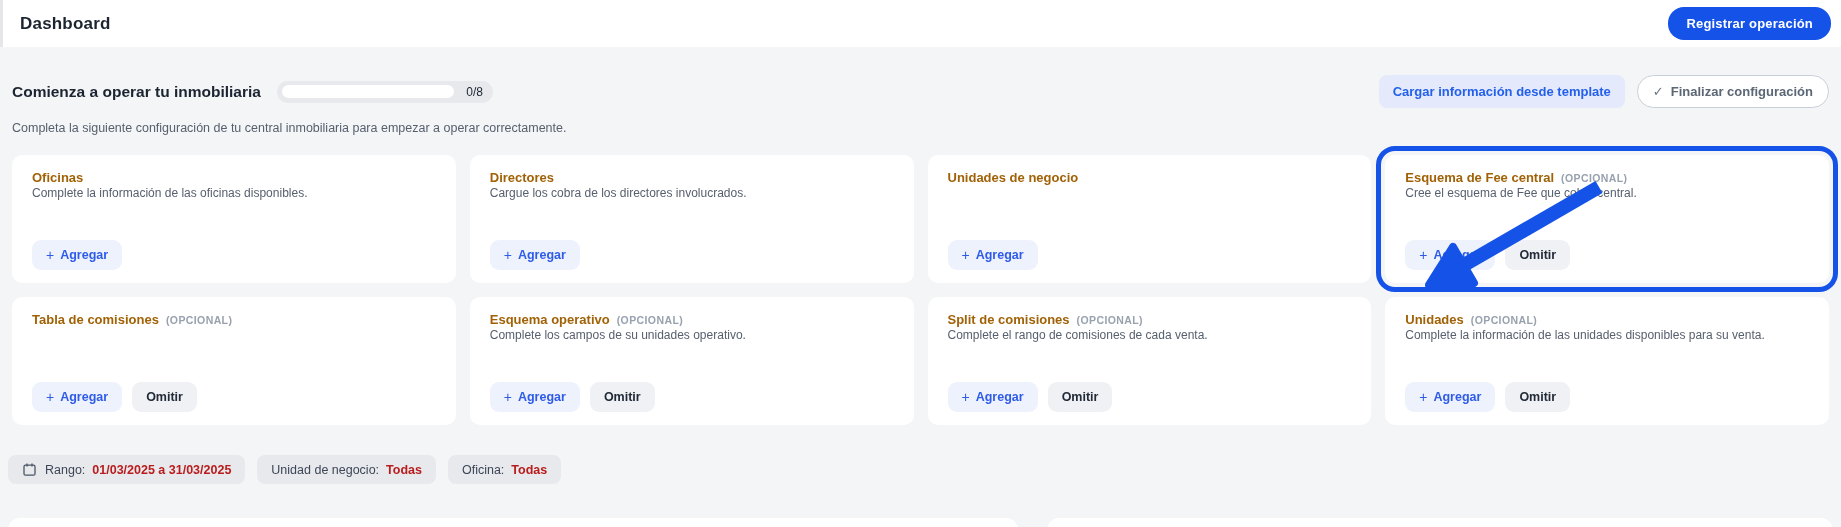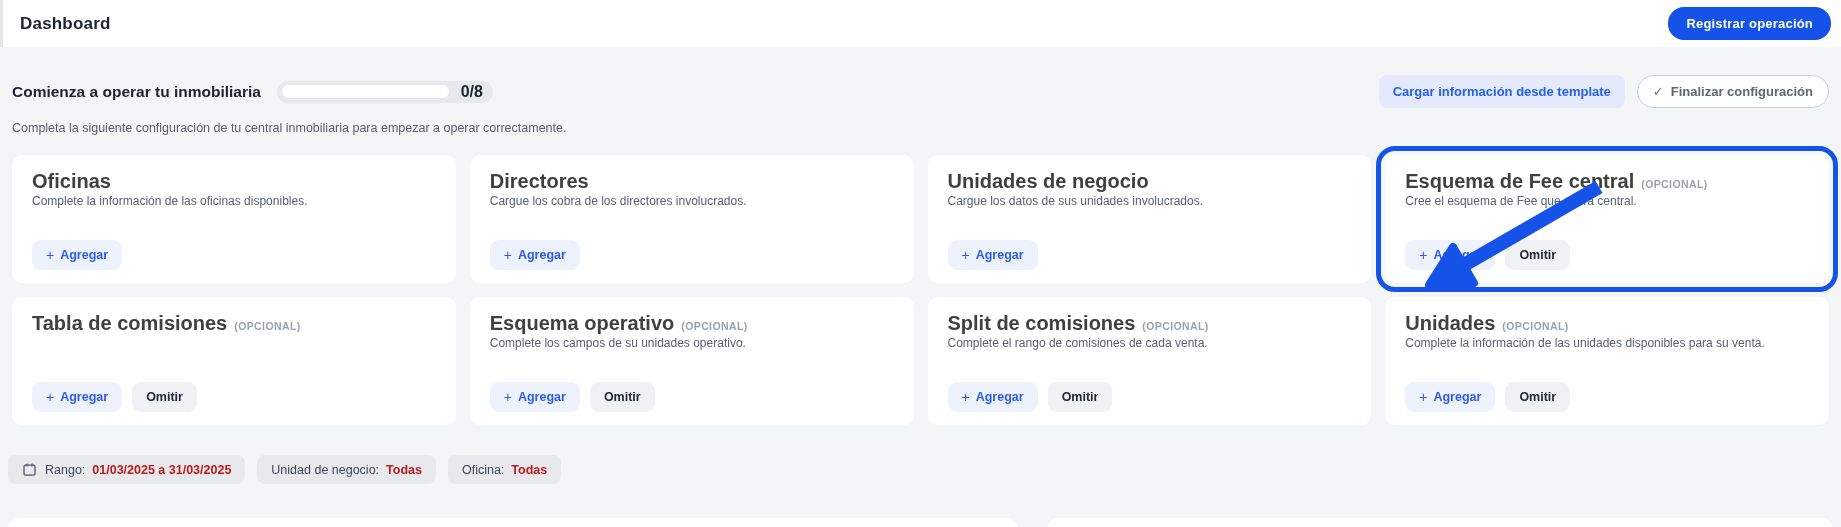--- a/index.html
+++ b/index.html
@@ -35,21 +35,21 @@
 
   .setup-header { display: flex; align-items: center; }
   .setup-title { font-size: 15.5px; font-weight: 700; color: #1B2430; margin-left: 0px; }
   .progress-pill {
     margin-left: 16px; width: 216px; height: 22px;
     background: #E7E9EC; border-radius: 12px;
     display: flex; align-items: center; padding: 0 10px 0 5px;
   }
   .progress-track { flex: 1; height: 13px; background: #FFFFFF; border-radius: 7px; overflow: hidden; }
   .progress-fill { height: 100%; width: 0%; background: #1553E8; border-radius: 7px; }
-  .progress-label { margin-left: 12px; font-size: 16px; font-weight: 700; color: #1B2430; }
+  .progress-label { margin-left: 12px; font-size: 12px; font-weight: 400; color: #1B2430; }
   .setup-header .spacer { flex: 1; }
   .btn-template {
     background: #E4EAFB; color: #2460EB; border: none; cursor: pointer;
     font-family: inherit; font-size: 13px; font-weight: 700;
     padding: 9px 14px; border-radius: 8px;
   }
   .btn-finish {
     margin-left: 12px; background: #FFFFFF; color: #5C6775;
     border: 1px solid #C9CFD8; cursor: pointer;
     font-family: inherit; font-size: 13px; font-weight: 700;
@@ -72,21 +72,21 @@
     background: #FFFFFF; border-radius: 10px;
     padding: 15px 20px 13px 20px;
     display: flex; flex-direction: column;
     position: relative;
   }
   .card.highlighted {
     outline: 5px solid #1553E8;
     outline-offset: 4px;
   }
   .card-title-row { display: flex; align-items: baseline; }
-  .card-title { font-size: 20px; font-weight: 700; color: #404040; }
+  .card-title { font-size: 13px; font-weight: 700; color: #a16207; }
   .optional-badge {
     margin-left: 7px; font-size: 10.5px; font-weight: 700;
     color: #98A1AE; letter-spacing: .4px;
   }
   .card-desc { font-size: 12px; color: #57606E; line-height: 1.45; max-width: 380px; }
   .card-actions { margin-top: auto; padding-top: 13px; display: flex; gap: 10px; }
   .btn-add {
     background: #EEF2FD; color: #2E5BE8; border: none; cursor: pointer;
     font-family: inherit; font-size: 12.5px; font-weight: 700;
     padding: 8px 14px; border-radius: 9px;
@@ -178,21 +178,20 @@
           <span class="plus-glyph">+</span>
           <span>Agregar</span>
         </button>
       </div>
     </div>
 
     <div class="card">
       <div class="card-title-row">
         <span class="card-title">Unidades de negocio</span>
       </div>
-      <div class="card-desc">Cargue los datos de sus unidades involucrados.</div>
       <div class="card-actions">
         <button class="btn-add">
           <span class="plus-glyph">+</span>
           <span>Agregar</span>
         </button>
       </div>
     </div>
 
     <div class="card highlighted">
       <div class="card-title-row">

